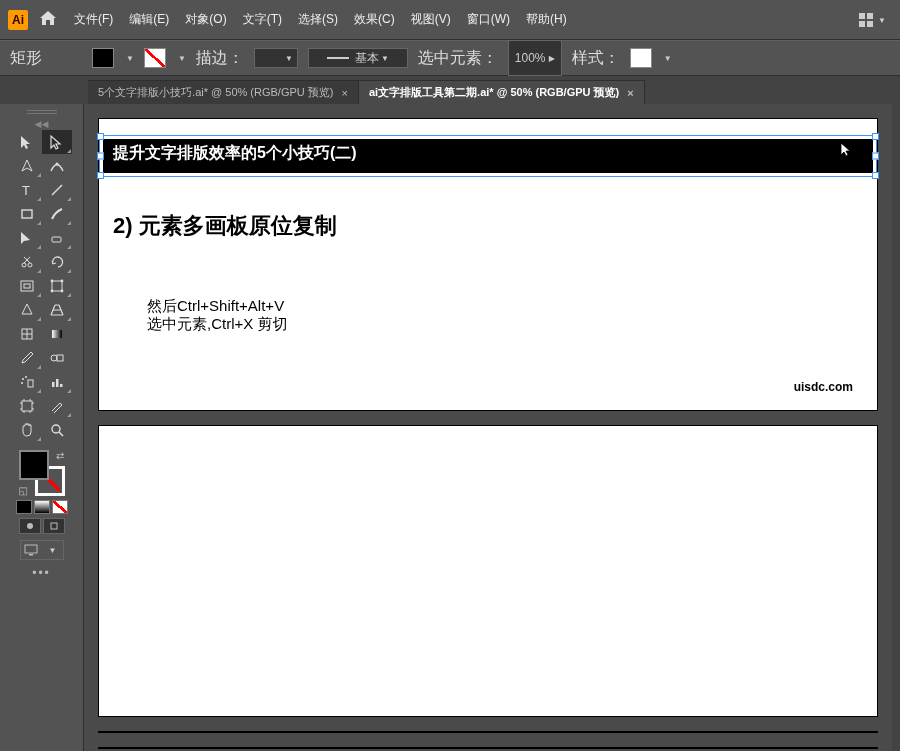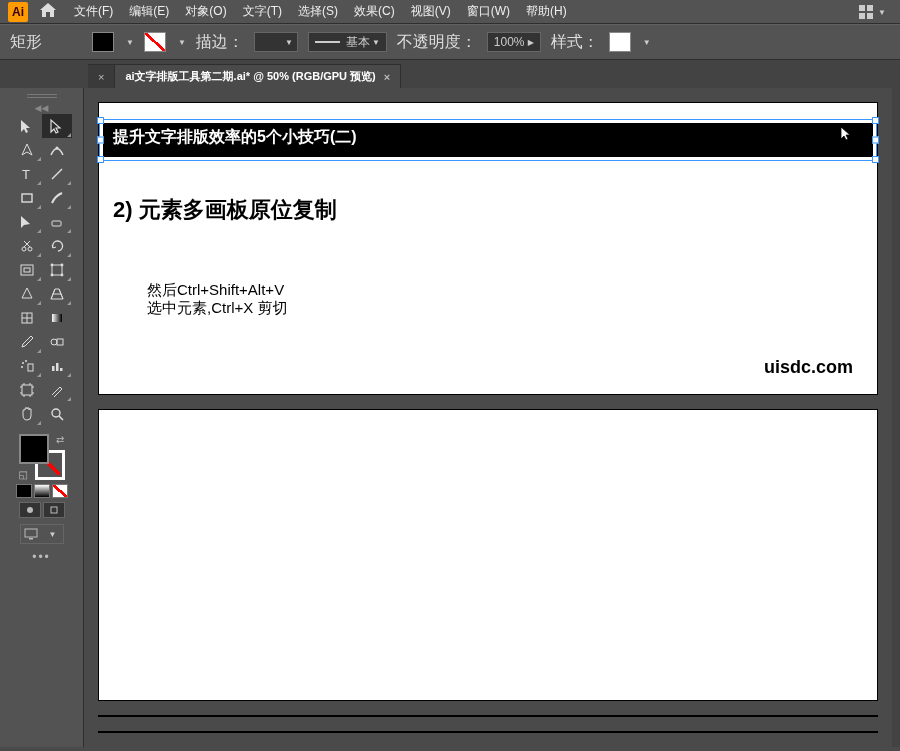--- a/index.html
+++ b/index.html
@@ -1,39 +1,39 @@
 <!DOCTYPE html>
 <html><head>
 <meta charset="utf-8">
 <style>
 * { margin:0; padding:0; box-sizing:border-box; font-family:"Microsoft YaHei",Arial,sans-serif; }
 body { width:900px; height:751px; background:#4a4a4a; overflow:hidden; color:#ccc; font-size:12px; user-select:none; }
 
 
-.menubar { height:24px; background:#535353; display:flex; align-items:center; padding:0 8px; gap:4px; border-bottom:1px solid #2e2e2e;}
+.menubar { height:40px; background:#535353; display:flex; align-items:center; padding:0 8px; gap:4px; border-bottom:1px solid #2e2e2e;}
 .ai-logo { width:20px; height:20px; background:#ff9a00; color:#330000; display:flex; align-items:center; justify-content:center; font-weight:bold; font-size:12px; border-radius:2px;}
 .home-ic { padding:0 8px; font-size:14px; color:#ddd;}
 .menu-item{ padding:16px 6px; color:#eee; }
 .menu-sep{ flex:1;}
 .grid-ic{ display:inline-block; padding:4px 6px;}
 .grid-ic svg{ vertical-align:middle;}
 
 
 .optbar { height:36px; background:#535353; display:flex; align-items:center; padding:0 10px; gap:10px; border-top:1px solid #616161; border-bottom:1px solid #2e2e2e;}
 .opt-label{ color:#ddd; font-size:16px;}
 .swatch{ width:22px; height:20px; border:1px solid #888; display:inline-block; position:relative;}
 .swatch.black{ background:#000;}
 .swatch.none{ background:#fff;}
 .swatch.none::after{content:"";position:absolute;left:0;top:0;right:0;bottom:0;background:linear-gradient(to top right,transparent 45%,red 45%,red 55%,transparent 55%);}
 .swatch.white{ background:#fff;}
 .dd-caret{ font-size:8px; padding-left:2px; color:#ccc;}
 .stroke-w{ width:44px; height:20px; background:#333; border:1px solid #666; padding:0 4px; color:#ccc; display:flex; align-items:center; justify-content:space-between;}
-.uniform{ width:79px; height:20px; background:#333; border:1px solid #666; display:flex; align-items:center; padding:0 6px; justify-content:space-between;}
+.uniform{ width:100px; height:20px; background:#333; border:1px solid #666; display:flex; align-items:center; padding:0 18px; justify-content:space-between;}
 .uniform .line{ flex:1; height:2px; background:#ccc; margin-right:6px;}
-.opacity-box{ width:54px; height:20px; background:#333; border:1px solid #666; display:flex; align-items:center; padding:0 6px; justify-content:space-between;}
+.opacity-box{ width:54px; height:36px; background:#333; border:1px solid #666; display:flex; align-items:center; padding:0 6px; justify-content:space-between;}
 
 
 .tabbar{ height:28px; background:#434343; display:flex; align-items:flex-end; padding-left:88px;}
 .tab{ height:24px; padding:0 10px; display:flex; align-items:center; gap:8px; color:#bbb; font-size:11px; background:#3a3a3a; border-top:1px solid #2e2e2e; border-right:1px solid #2e2e2e;}
 .tab.active{ background:#4a4a4a; color:#fff;font-weight:bold;}
 .tab .close{ font-size:11px; color:#bbb;}
 
 
 .layout{ display:flex; height:calc(751px - 28px - 36px - 28px);}
 .tools{ width:84px; background:#535353; border-right:1px solid #2e2e2e; display:flex; flex-direction:column; align-items:center; padding-top:6px;}
@@ -68,21 +68,21 @@
 .ab1 .sel-band{ position:absolute; left:4px; top:20px; right:4px; height:34px; background:#000;}
 .ab1 .sel-outline{ position:absolute; left:0; top:16px; right:0; height:42px; border:1.5px solid #3b97ff;}
 .handle{ position:absolute; width:7px; height:7px; background:#fff; border:1.5px solid #3b97ff;}
 .h-tl{ left:-3px; top:-3px;} .h-tr{ right:-3px; top:-3px;} .h-bl{ left:-3px; bottom:-3px;} .h-br{ right:-3px; bottom:-3px;}
 .h-ml{ left:-3px; top:50%; transform:translateY(-50%);} .h-mr{ right:-3px; top:50%; transform:translateY(-50%);}
 .sel-text{ position:absolute; left:14px; top:24px; color:#fff; font-weight:bold; font-size:16px;}
 .sel-cursor{ position:absolute; right:22px; top:22px; }
 .heading{ position:absolute; left:14px; top:92px; font-size:22px; font-weight:900; color:#000;}
 .body1{ position:absolute; left:48px; top:148px; font-size:15px; color:#000;margin-top:48px;}
 .body2{ position:absolute; left:48px; top:178px; font-size:15px; color:#000;}
-.credit{ position:absolute; right:24px; bottom:16px; font-size:18px; font-weight:bold; color:#000;}
+.credit{ position:absolute; right:24px; bottom:16px; font-size:12px; font-weight:bold; color:#000;}
 
 .right-panel{ width:8px; background:#434343;}
 </style>
 </head>
 <body>
 
 <div class="menubar">
   <div class="ai-logo">Ai</div>
   <div class="home-ic">
     <svg width="16" height="14" viewBox="0 0 16 14">
@@ -120,32 +120,33 @@
   <span class="opt-label">描边：</span>
   <span class="stroke-w">
       <span></span>
       <span class="dd-caret">▼</span>
     </span>
   <span class="uniform">
       <span class="line"></span>
       <span>基本</span>
       <span class="dd-caret">▼</span>
     </span>
-  <span class="opt-label">不透明度：</span>
+  <span class="opt-label">选中元素：</span>
   <span class="opacity-box">
       <span>100%</span>
       <span class="dd-caret">▶</span>
     </span>
   <span class="opt-label">样式：</span>
   <span class="swatch white"></span>
     <span class="dd-caret">▼</span>
 </div>
 
 <div class="tabbar">
   <div class="tab">
+    <span>5个文字排版小技巧.ai* @ 50% (RGB/GPU 预览)</span>
     <span class="close">×</span>
   </div>
   <div class="tab active">
     <span>ai文字排版工具第二期.ai* @ 50% (RGB/GPU 预览)</span>
     <span class="close">×</span>
   </div>
 </div>
 
 <div class="layout">
 

